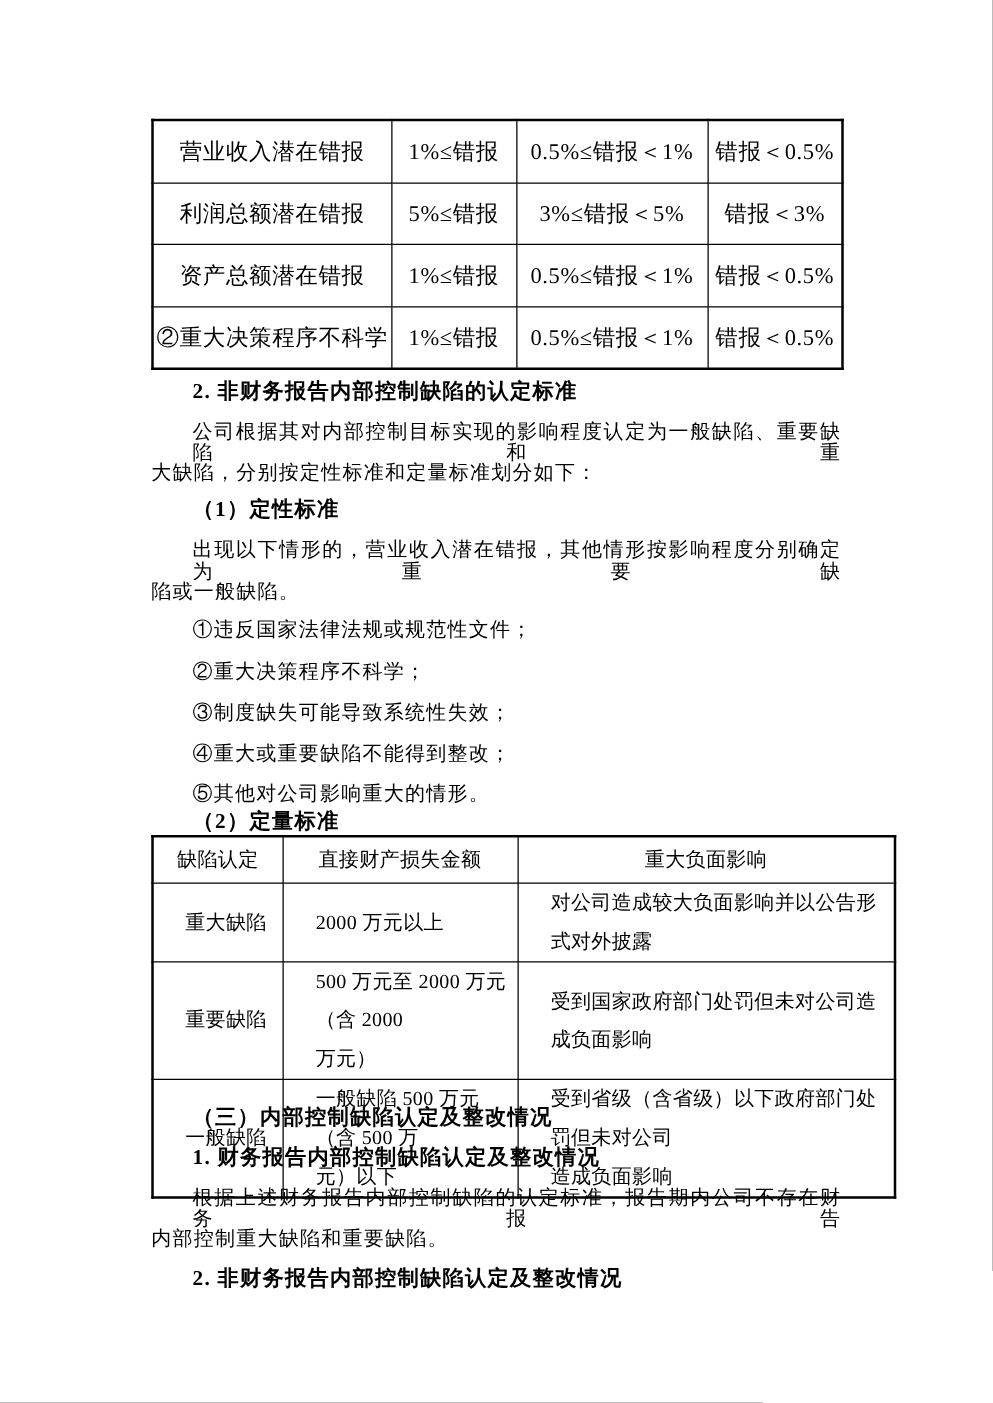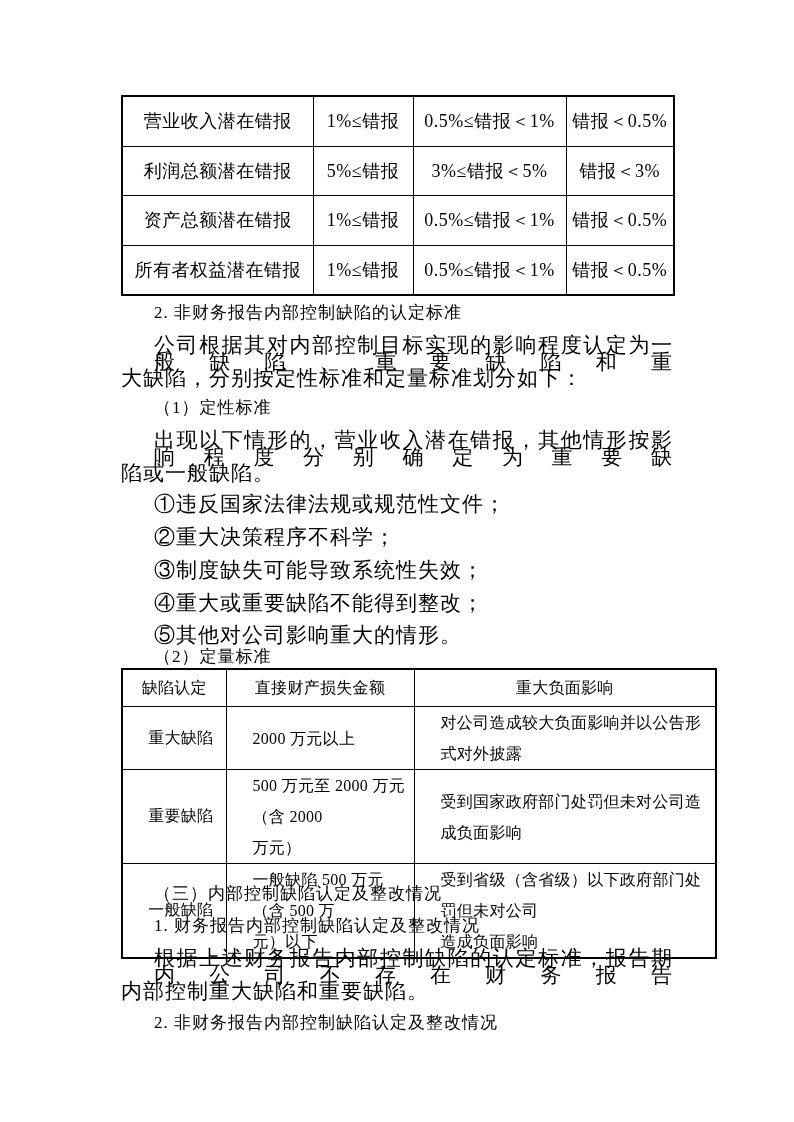--- a/index.html
+++ b/index.html
@@ -9,34 +9,34 @@
     margin:0 auto;
     background:#ffffff;
     color:#000;
     font-family:"Liberation Serif","DejaVu Serif",serif;
     overflow:hidden;
   }
   
   .line{
     position:absolute;
     left:121px;width:552px;
-    font-size:21px;line-height:17px;
+    font-size:16px;line-height:17px;
     letter-spacing:1px;
     white-space:nowrap;
   }
   .line.full{
     white-space:normal;
     text-align:justify;
     text-align-last:justify;
   }
   .indent{padding-left:33px;box-sizing:border-box;}
   .hd{
     position:absolute;left:154px;
     font-size:17px;line-height:18px;
-    font-weight:400;
+    font-weight:700;
     letter-spacing:1px;
     white-space:nowrap;
   }
   
   table{border-collapse:collapse;table-layout:fixed;}
   .t1{
     position:absolute;left:121px;top:95px;
     width:552px;
     border:2px solid #000;
     font-size:18px;
@@ -94,21 +94,21 @@
         <td>3%≤错报＜5%</td>
         <td>错报＜3%</td>
       </tr>
       <tr>
         <td>资产总额潜在错报</td>
         <td>1%≤错报</td>
         <td>0.5%≤错报＜1%</td>
         <td>错报＜0.5%</td>
       </tr>
       <tr>
-        <td>所有者权益潜在错报</td>
+        <td>②重大决策程序不科学</td>
         <td>1%≤错报</td>
         <td>0.5%≤错报＜1%</td>
         <td>错报＜0.5%</td>
       </tr>
     </tbody>
   </table>
 
   <div class="hd" style="top:304px">2. 非财务报告内部控制缺陷的认定标准</div>
 
   <div class="line full indent" style="top:337px">公司根据其对内部控制目标实现的影响程度认定为一般缺陷、重要缺陷和重</div>

